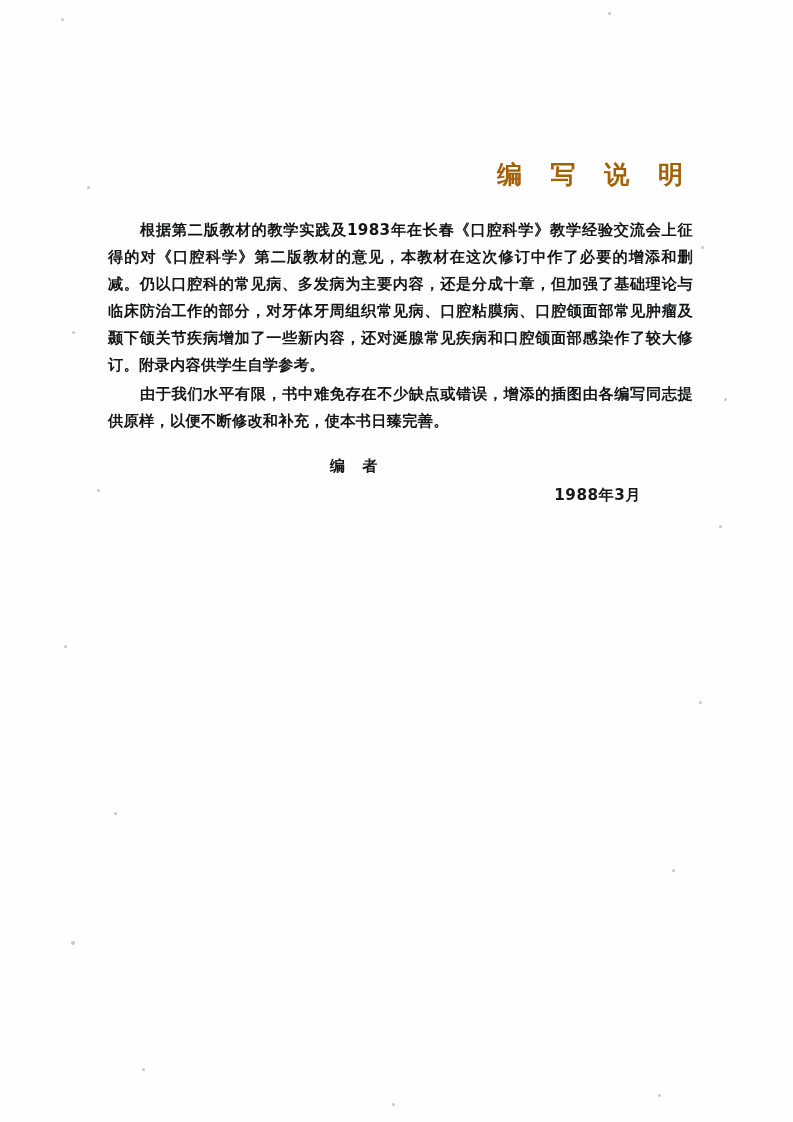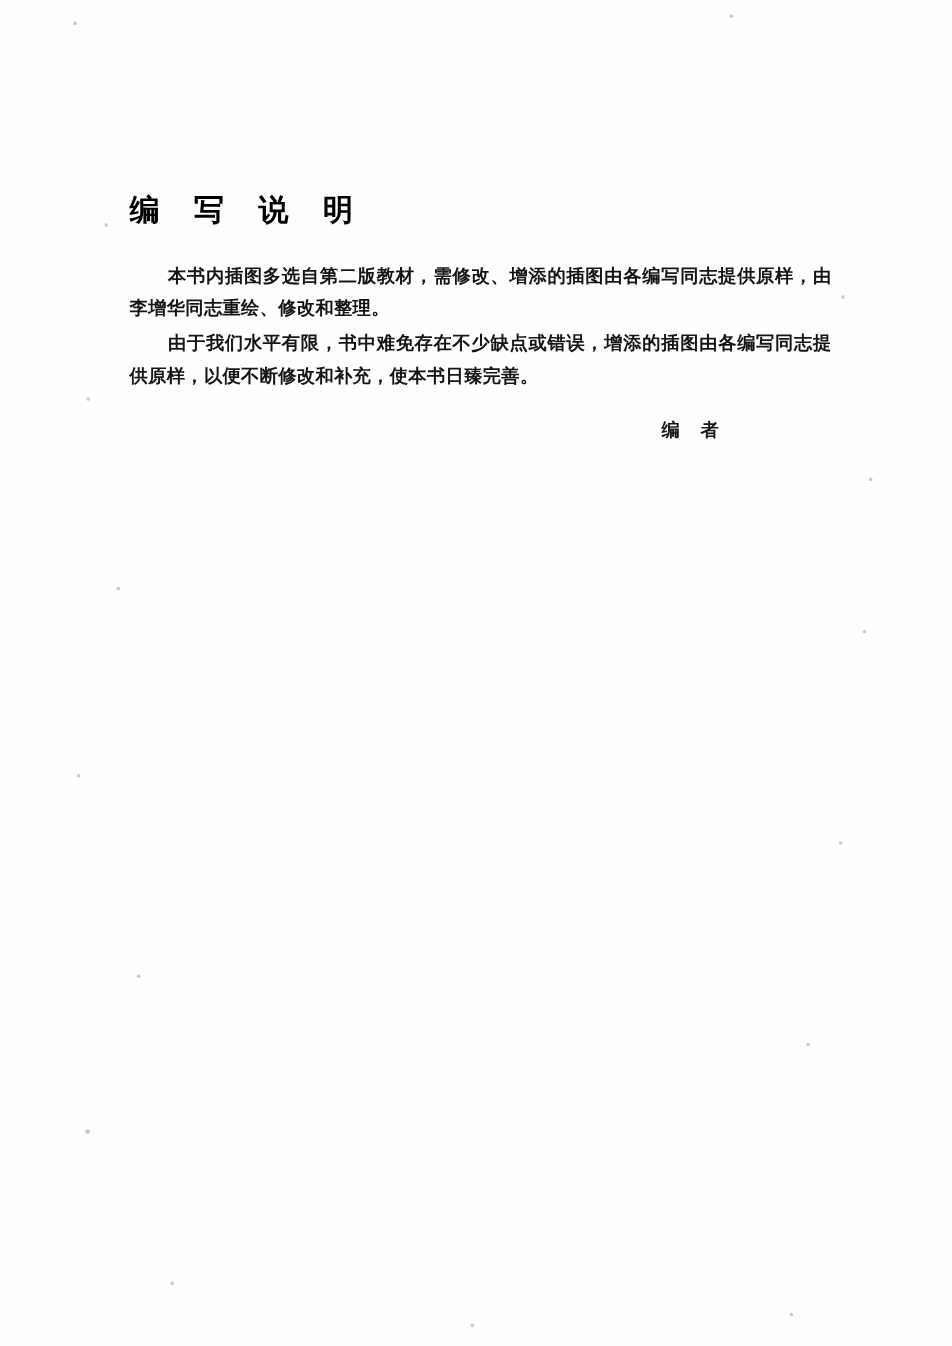--- a/index.html
+++ b/index.html
@@ -23,42 +23,42 @@
     border-radius: 50%;
     opacity: 0.55;
   }
   .content {
     position: absolute;
     left: 108px;
     top: 158px;
     width: 585px;
   }
   .doc-title {
-    text-align: left;
+    text-align: right;
     font-size: 25px;
     font-weight: 700;
     letter-spacing: 10px;
     margin: 0 0 26px 0;
-    color: #000000;
+    color: #a16207;
     font-family: "DejaVu Sans", sans-serif;
   }
   .para {
     font-size: 15.2px;
     line-height: 27px;
     text-align: justify;
     text-justify: inter-ideograph;
     margin: 0 0 2px 0;
     text-indent: 32px;
     font-weight: 600;
     letter-spacing: 0.3px;
     color: #141516;
   }
   .signature {
     margin-top: 18px;
-    text-align: right;
+    text-align: center;
     padding-right: 88px;
     font-size: 15.2px;
     font-weight: 700;
     line-height: 27px;
     letter-spacing: 6px;
   }
   .sign-date {
     margin-top: 2px;
     text-align: right;
     padding-right: 52px;
@@ -87,19 +87,20 @@
   <span class="speck" style="left:672px; top:869px; width:3px; height:3px;"></span>
   <span class="speck" style="left:71px; top:941px; width:4px; height:4px;"></span>
   <span class="speck" style="left:142px; top:1068px; width:3px; height:3px;"></span>
   <span class="speck" style="left:658px; top:1094px; width:3px; height:3px;"></span>
   <span class="speck" style="left:392px; top:1103px; width:3px; height:3px;"></span>
 
   <div class="content">
 
     <h1 class="doc-title">编 写 说 明</h1>
 
-    <p class="para">本书内插图多选自第二版教材，需修改、增添的插图由各编写同志提供原样，由李增华同志重绘、修改和整理。</p>
+    <p class="para">根据第二版教材的教学实践及1983年在长春《口腔科学》教学经验交流会上征得的对《口腔科学》第二版教材的意见，本教材在这次修订中作了必要的增添和删减。仍以口腔科的常见病、多发病为主要内容，还是分成十章，但加强了基础理论与临床防治工作的部分，对牙体牙周组织常见病、口腔粘膜病、口腔颌面部常见肿瘤及颞下颌关节疾病增加了一些新内容，还对涎腺常见疾病和口腔颌面部感染作了较大修订。附录内容供学生自学参考。</p>
     <p class="para">由于我们水平有限，书中难免存在不少缺点或错误，增添的插图由各编写同志提供原样，以便不断修改和补充，使本书日臻完善。</p>
 
     <div class="signature">编 者</div>
+    <div class="sign-date">1988年3月</div>
 
   </div>
 </div>
 
 </body></html>

